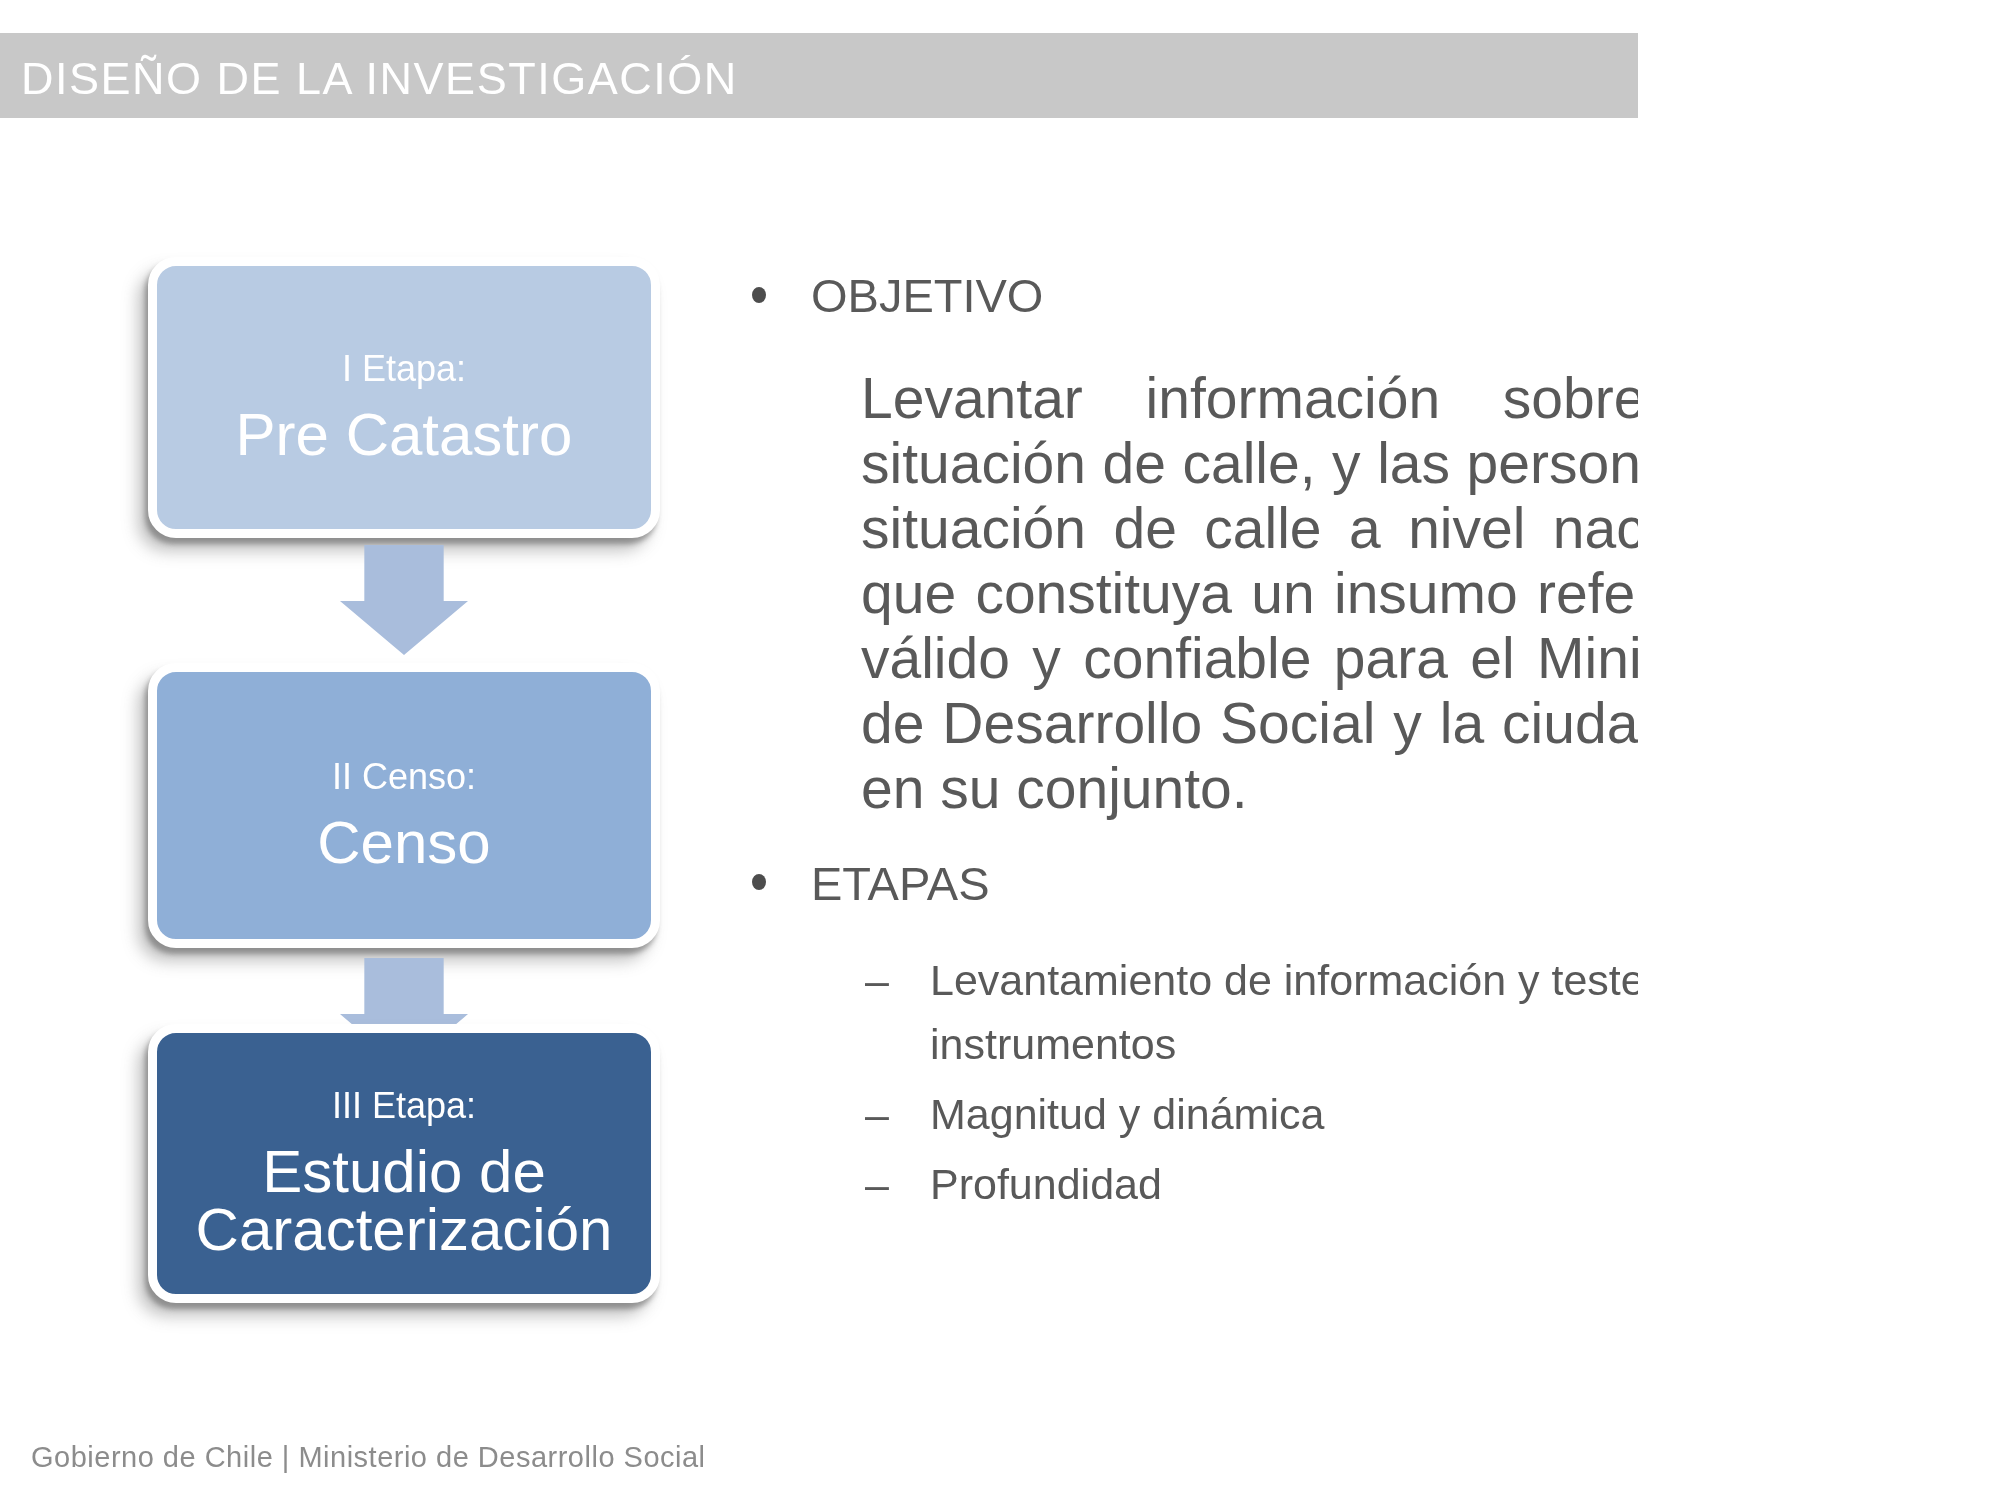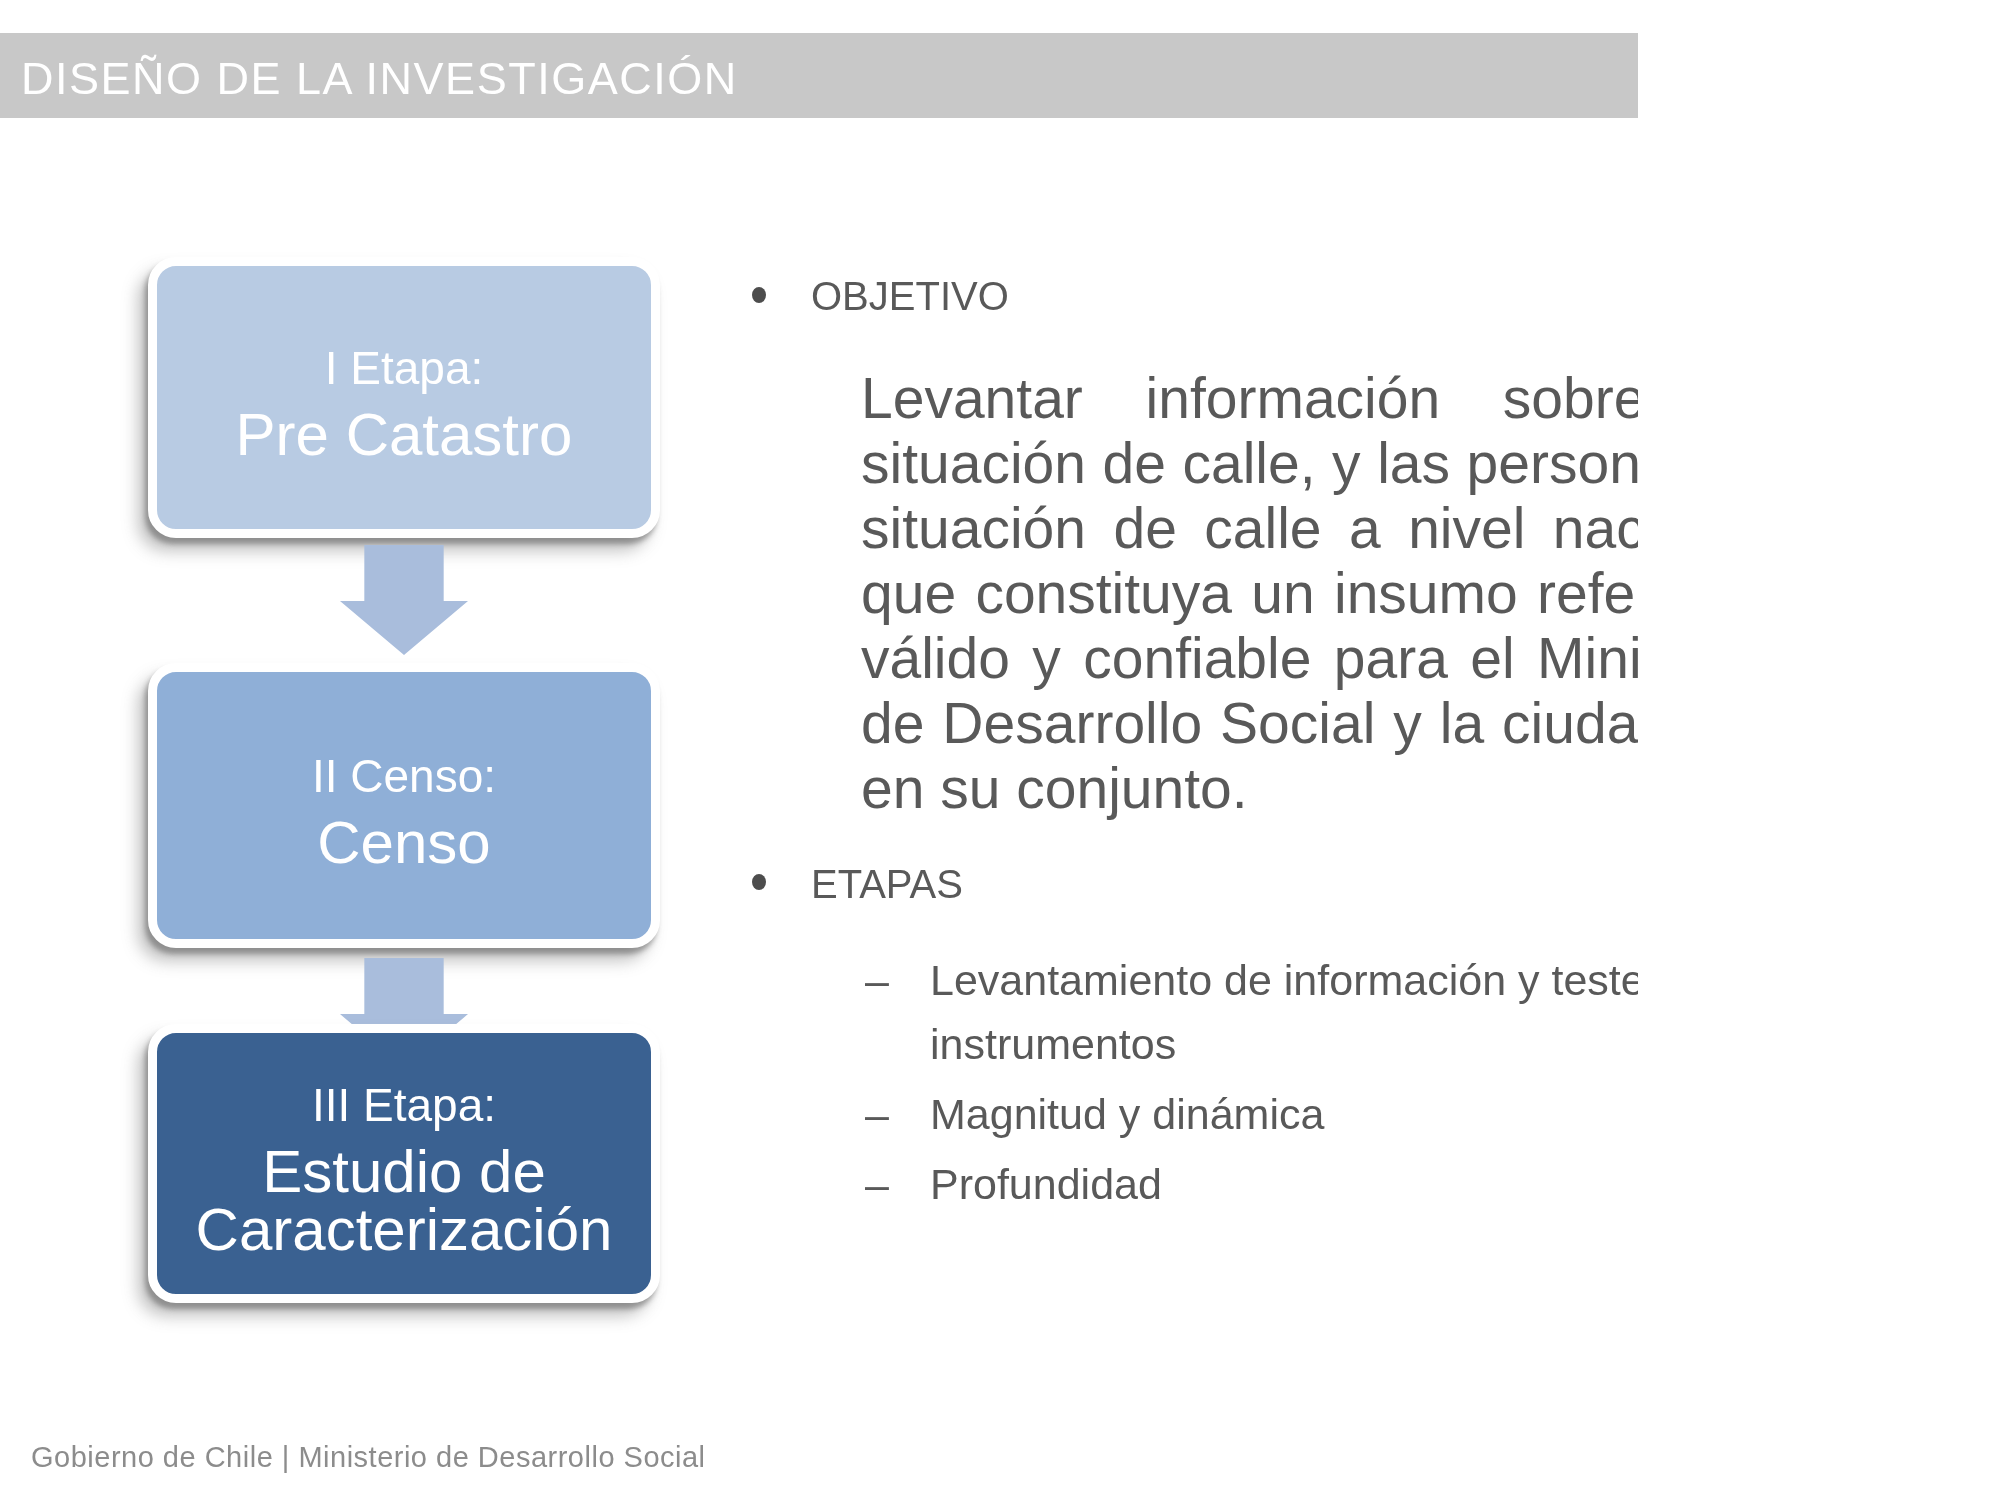--- a/index.html
+++ b/index.html
@@ -37,40 +37,40 @@
   .flow-box {
     position:absolute; left:148px; width:512px; box-sizing:border-box;
     border:9px solid #ffffff; border-radius:28px;
     box-shadow:-3px 6px 5px rgba(80,80,80,0.45), -10px 13px 16px rgba(120,120,120,0.45);
     display:flex; flex-direction:column; justify-content:center; align-items:center;
     text-align:center; color:#ffffff;
   }
   .flow-box-1 { top:257px; height:281px; }
   .flow-box-2 { top:663px; height:285px; }
   .flow-box-3 { top:1024px; height:279px; }
-  .flow-label    { font-size:46px; line-height:75px; }
+  .flow-label    { font-size:36px; line-height:75px; }
   .flow-sublabel { font-size:60px; line-height:58px; max-width:470px; }
 
   .flow-arrow {
     position:absolute; left:340px; width:128px; height:110px;
     clip-path:polygon(19% 0, 81% 0, 81% 51%, 100% 51%, 50% 100%, 0 51%, 19% 51%);
   }
   .flow-arrow-1 { top:545px; }
   .flow-arrow-2 { top:958px; }
 
   
   .bullet-dot {
     position:absolute; width:14px; height:16px; border-radius:50%;
     background:#4d4d4d;
   }
   .bullet-dot-1 { left:752px; top:287px; }
   .bullet-dot-2 { left:752px; top:874px; }
 
   .section-heading {
-    position:absolute; left:811px; color:#595959; font-size:40px; line-height:56px;
+    position:absolute; left:811px; color:#595959; font-size:47px; line-height:56px;
   }
   .heading-objetivo { top:268px; }
   .heading-etapas   { top:856px; }
 
   .objective-body {
     position:absolute; left:861px; top:366px; width:920px;
     font-size:57px; line-height:65px; color:#595959; text-align:justify;
   }
 
   .etapas-list {

